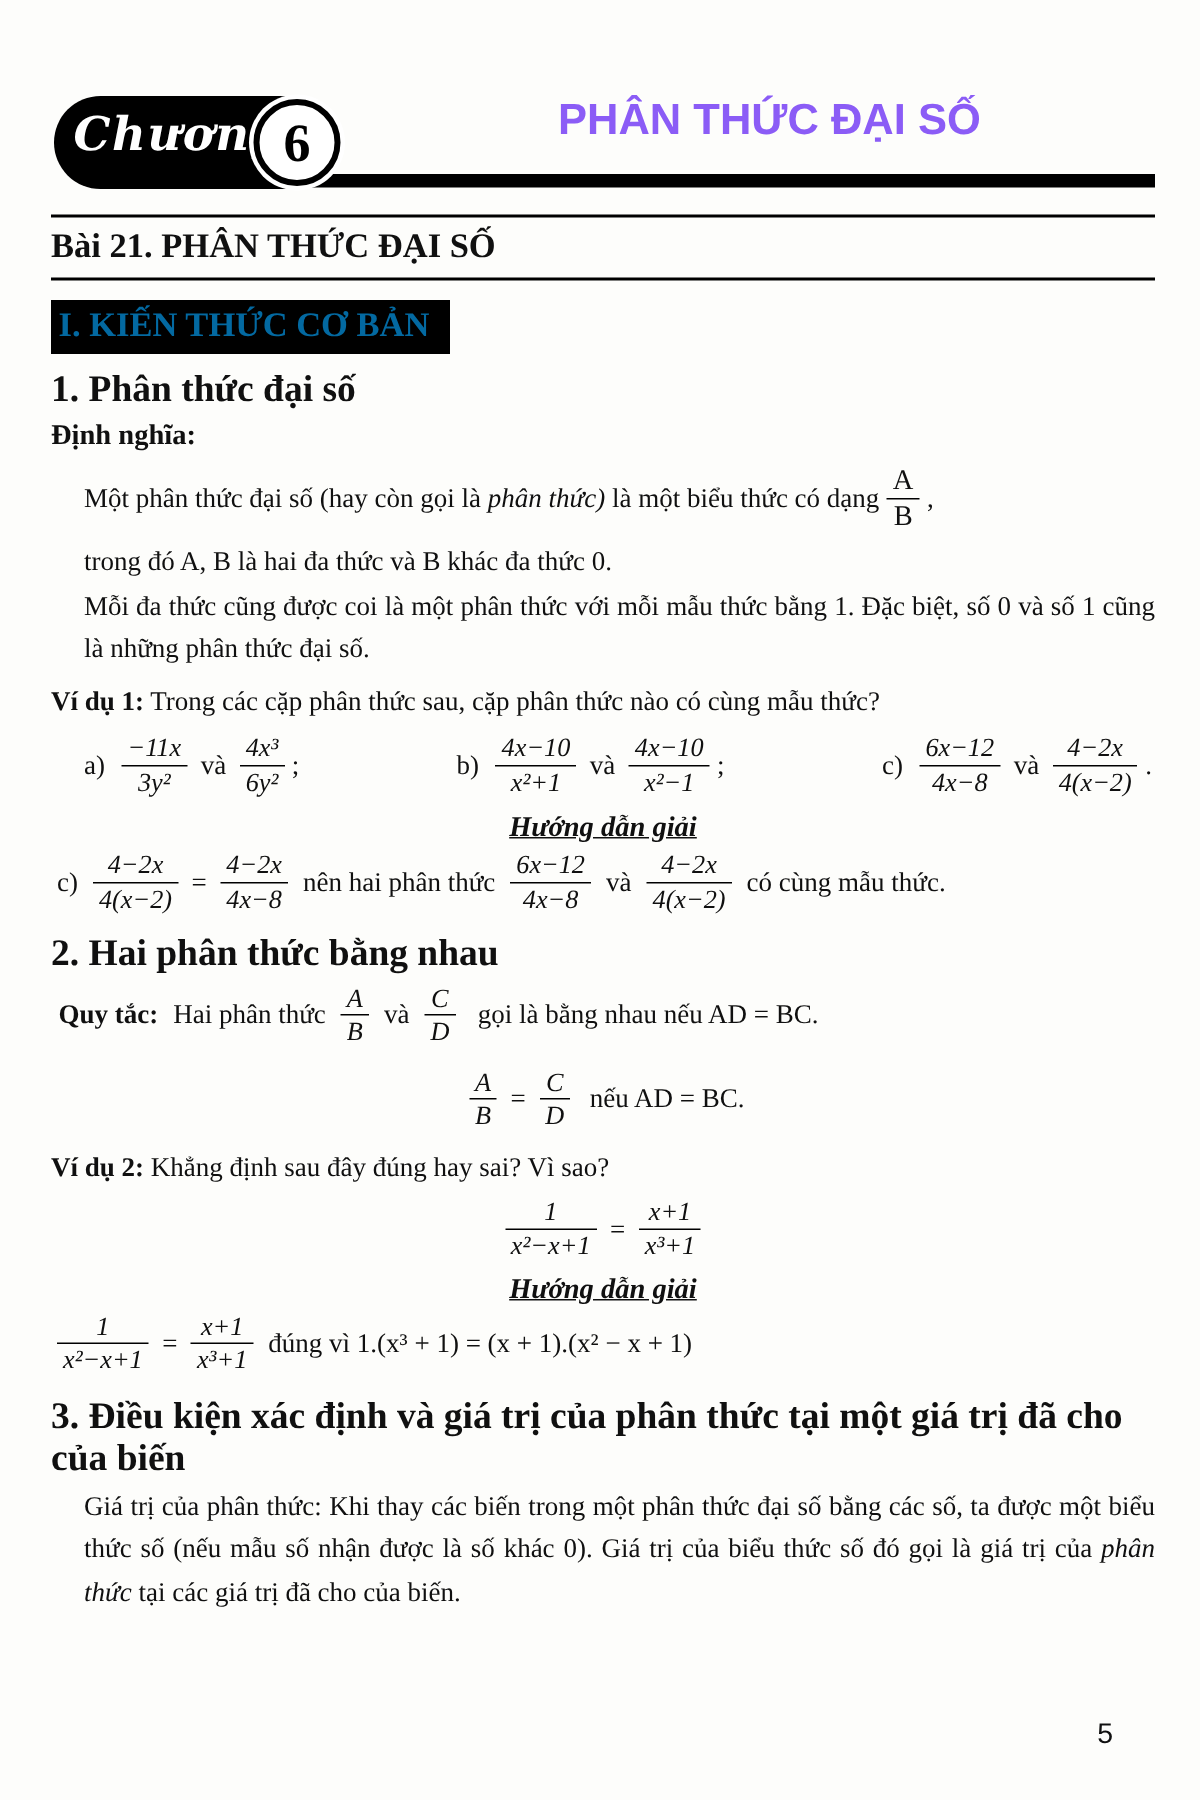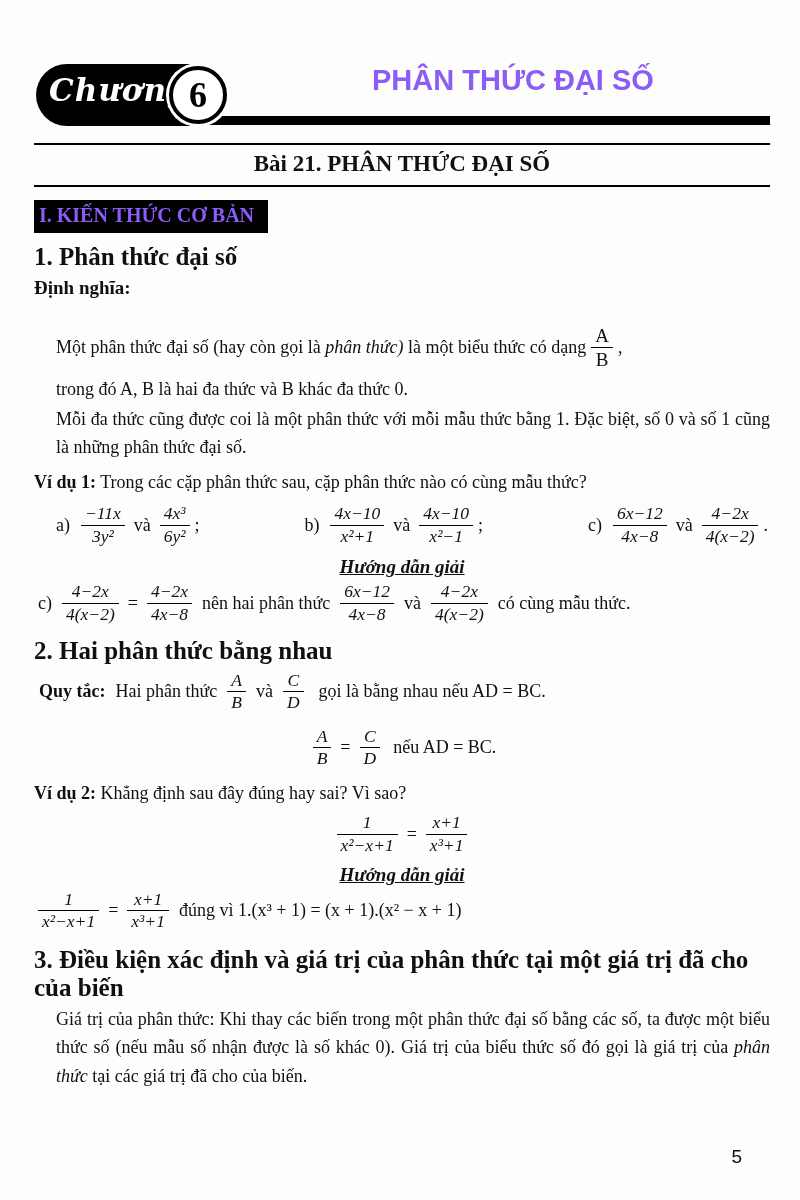--- a/index.html
+++ b/index.html
@@ -43,43 +43,43 @@
     position:absolute; left:338px; top:0;
     font-family:"Liberation Sans", sans-serif;
     font-weight:700; font-size:29px; letter-spacing:0px;
     color:#8b5cf6; white-space:nowrap;
   }
 
   .lesson-strip {
     margin-top:7px;
     border-top:2px solid #000;
     border-bottom:2px solid #000;
-    text-align:center;
+    text-align:left;
     padding:6px 0 8px;
     font-weight:bold; font-size:23px;
   }
 
   .kb-badge {
     display:inline-block;
-    background:#000; color:#8b5cf6;
-    font-weight:bold; font-size:20px;
+    background:#000; color:#0369a1;
+    font-weight:bold; font-size:23px;
     padding:4px 14px 6px 5px;
     margin-top:13px;
   }
 
   
   .h-num  { font-weight:bold; font-size:25px; margin-top:10px; }
   .h-sub  { font-weight:bold; font-size:19px; margin-top:6px; }
   p.body, .row { font-size:18px; line-height:1.58; }
   .ind    { padding-left:22px; }
   .just   { text-align:justify; }
   .it     { font-style:italic; }
   b.inl   { font-weight:bold; }
 
-  .def-line1 { display:flex; align-items:center; padding-left:22px; margin-top:24px; font-size:18px; }
+  .def-line1 { display:flex; align-items:center; padding-left:22px; margin-top:6px; font-size:18px; }
   .def-line1 .txt { flex:0 1 auto; }
 
   
   .frac {
     display:inline-flex; flex-direction:column;
     vertical-align:middle; text-align:center;
     font-family:"Liberation Serif", serif;
     font-style:italic; font-size:17.5px; line-height:1.12;
     margin:2px 5px;
   }

